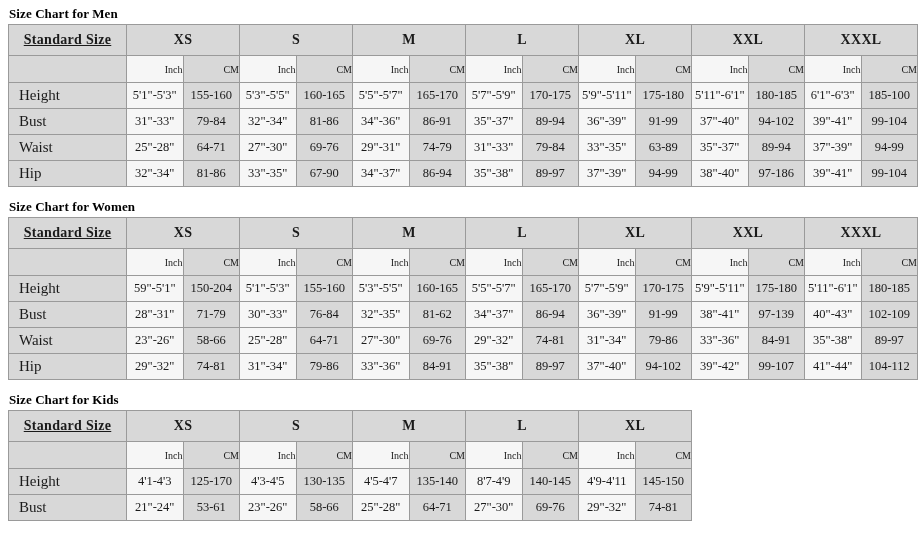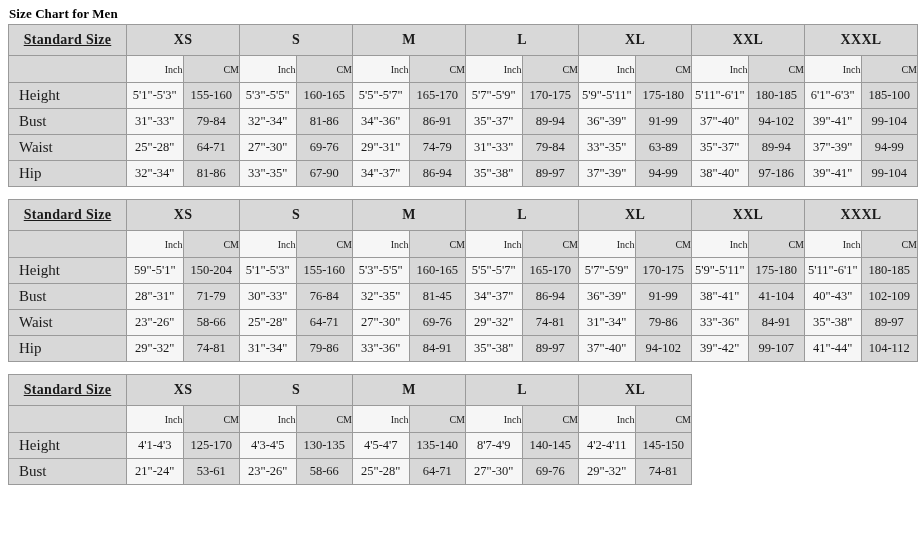--- a/index.html
+++ b/index.html
@@ -200,20 +200,21 @@
               <td class="sh-dark">94-99</td>
               <td class="sh-light">38"-40"</td>
               <td class="sh-dark">97-186</td>
               <td class="sh-light">39"-41"</td>
               <td class="sh-dark">99-104</td>
             </tr>
           </tbody>
         </table>
       </div>
       <div class="chart-block">
+        <div class="chart-title">Size Chart for Women</div>
         <table class="size-table">
           <colgroup>
             <col style="width: 118px;">
             <col style="width: 56.5px;">
             <col style="width: 56.5px;">
             <col style="width: 56.5px;">
             <col style="width: 56.5px;">
             <col style="width: 56.5px;">
             <col style="width: 56.5px;">
             <col style="width: 56.5px;">
@@ -270,27 +271,27 @@
               <td class="sh-light">5'11"-6'1"</td>
               <td class="sh-dark">180-185</td>
             </tr>
             <tr class="row-data">
               <td class="label-cell">Bust</td>
               <td class="sh-light">28"-31"</td>
               <td class="sh-dark">71-79</td>
               <td class="sh-light">30"-33"</td>
               <td class="sh-dark">76-84</td>
               <td class="sh-light">32"-35"</td>
-              <td class="sh-dark">81-45</td>
+              <td class="sh-dark">81-62</td>
               <td class="sh-light">34"-37"</td>
               <td class="sh-dark">86-94</td>
               <td class="sh-light">36"-39"</td>
               <td class="sh-dark">91-99</td>
               <td class="sh-light">38"-41"</td>
-              <td class="sh-dark">41-104</td>
+              <td class="sh-dark">97-139</td>
               <td class="sh-light">40"-43"</td>
               <td class="sh-dark">102-109</td>
             </tr>
             <tr class="row-data">
               <td class="label-cell">Waist</td>
               <td class="sh-light">23"-26"</td>
               <td class="sh-dark">58-66</td>
               <td class="sh-light">25"-28"</td>
               <td class="sh-dark">64-71</td>
               <td class="sh-light">27"-30"</td>
@@ -318,20 +319,21 @@
               <td class="sh-dark">94-102</td>
               <td class="sh-light">39"-42"</td>
               <td class="sh-dark">99-107</td>
               <td class="sh-light">41"-44"</td>
               <td class="sh-dark">104-112</td>
             </tr>
           </tbody>
         </table>
       </div>
       <div class="chart-block">
+        <div class="chart-title">Size Chart for Kids</div>
         <table class="size-table">
           <colgroup>
             <col style="width: 118px;">
             <col style="width: 56.5px;">
             <col style="width: 56.5px;">
             <col style="width: 56.5px;">
             <col style="width: 56.5px;">
             <col style="width: 56.5px;">
             <col style="width: 56.5px;">
             <col style="width: 56.5px;">
@@ -364,21 +366,21 @@
             <tr class="row-data">
               <td class="label-cell">Height</td>
               <td class="sh-light">4'1-4'3</td>
               <td class="sh-dark">125-170</td>
               <td class="sh-light">4'3-4'5</td>
               <td class="sh-dark">130-135</td>
               <td class="sh-light">4'5-4'7</td>
               <td class="sh-dark">135-140</td>
               <td class="sh-light">8'7-4'9</td>
               <td class="sh-dark">140-145</td>
-              <td class="sh-light">4'2-4'11</td>
+              <td class="sh-light">4'9-4'11</td>
               <td class="sh-dark">145-150</td>
             </tr>
             <tr class="row-data">
               <td class="label-cell">Bust</td>
               <td class="sh-light">21"-24"</td>
               <td class="sh-dark">53-61</td>
               <td class="sh-light">23"-26"</td>
               <td class="sh-dark">58-66</td>
               <td class="sh-light">25"-28"</td>
               <td class="sh-dark">64-71</td>

